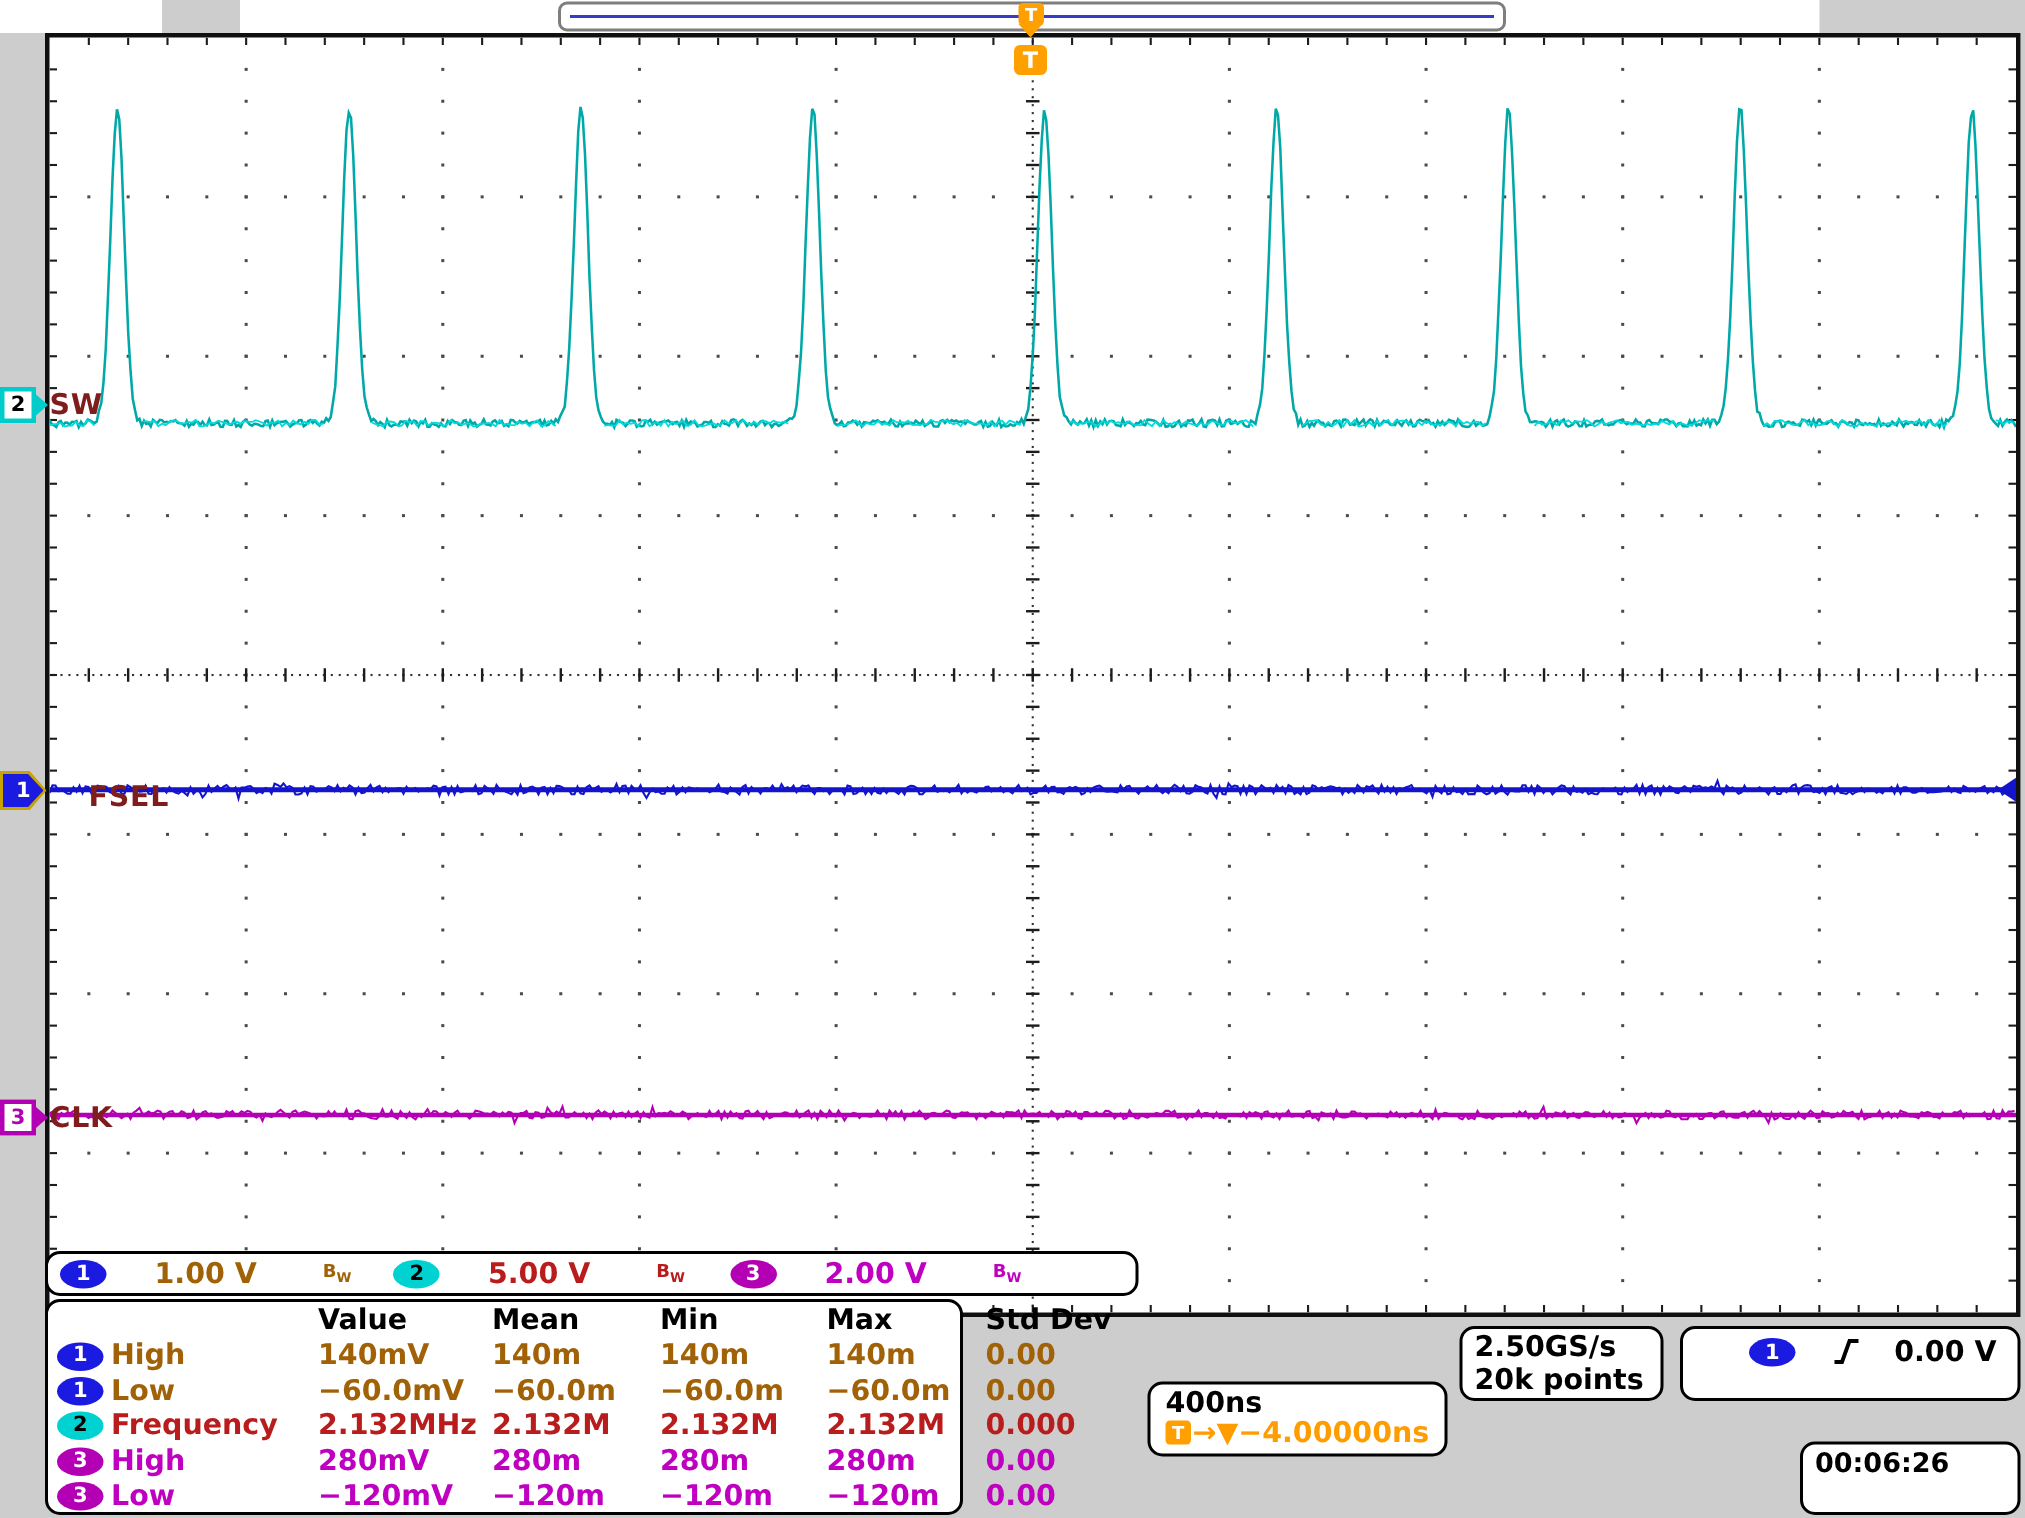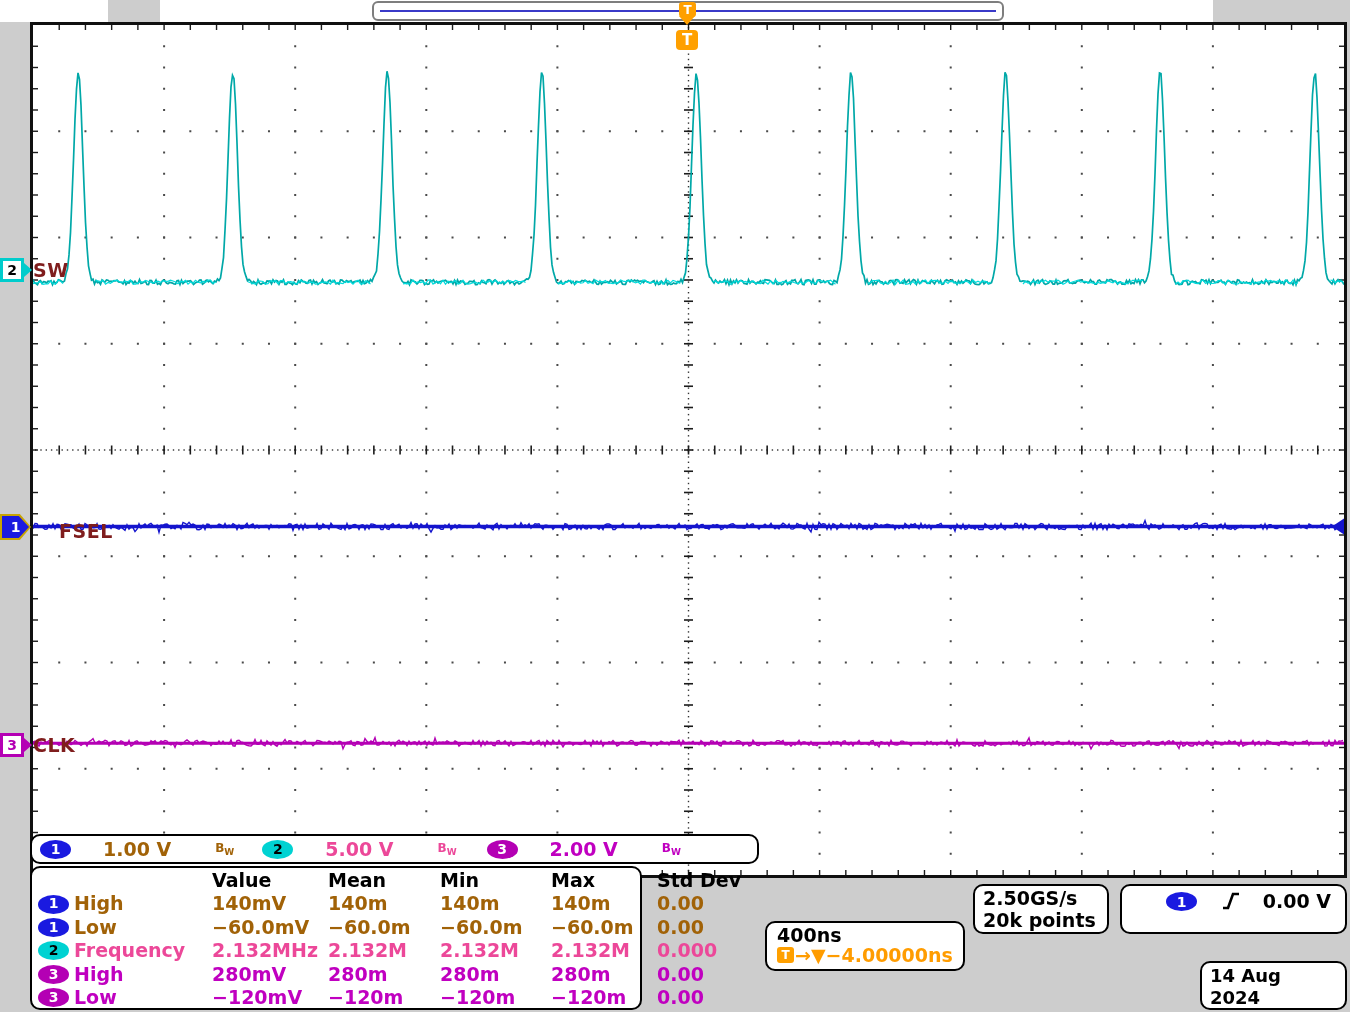--- a/index.html
+++ b/index.html
@@ -38,21 +38,21 @@
     clip-path:polygon(0 0,64% 0,100% 50%,64% 100%,0 100%);}
   .pent-inner{position:absolute;left:2px;top:2px;width:27px;height:22px;background:#1a1ae0;
     clip-path:polygon(0 0,62% 0,100% 50%,62% 100%,0 100%);
     display:flex;align-items:center;justify-content:center;color:#fff;font-size:14px;}
   .trace-label{z-index:5;color:#7f1d1d;font-size:19px;letter-spacing:0.5px;}
   
   .box{background:#ffffff;border:2.5px solid #000;border-radius:10px;box-sizing:border-box;z-index:7;}
   .badge{display:inline-flex;align-items:center;justify-content:center;width:31px;height:19px;
     border-radius:50%;font-size:14px;flex:none;}
   .b1{background:#1a1ae0;color:#fff;} .b2{background:#00d2d2;color:#000;} .b3{background:#b400b4;color:#fff;}
-  .t1{color:#a16207;} .t2{color:#ec4899;} .t3{color:#c000c0;}
+  .t1{color:#a16207;} .t2{color:#b91c1c;} .t3{color:#c000c0;}
   .scalebar{left:30px;top:834px;width:729px;height:30px;display:flex;align-items:center;font-size:19px;}
   .bw{font-size:12px;} .bw sub{font-size:9px;}
   .mbox{left:30px;top:866px;width:612px;height:144px;padding:1px 0 0 6px;}
   .mtable{display:grid;grid-template-columns:36px 138px 116px 112px 111px 106px 1fr;
     font-size:19px;line-height:23.4px;align-items:center;color:#000;}
   .mtable .cell{white-space:nowrap;}
   .hbox{left:765px;top:884px;width:200px;height:50px;padding:1px 10px;font-size:19px;color:#000;margin-top:37px;}
   .delay-row{display:flex;align-items:center;color:#ff9c00;font-size:19px;margin-top:-2px;}
   .tchip{display:inline-flex;align-items:center;justify-content:center;width:17px;height:16px;
     background:#ffa000;border-radius:3px;color:#fff;font-size:12px;margin-right:1px;flex:none;}
@@ -1472,15 +1472,14 @@
 
 <div class="abs box tbox">
   <span class="badge b1">1</span>
   <svg class="edge-icon" width="20" height="20" viewBox="0 0 20 20">
     <path d="M2 17 H7 L12 3 H18" fill="none" stroke="#000" stroke-width="2.6"></path>
   </svg>
   <span class="tlevel">0.00 V</span>
 </div>
 
 <div class="abs box dbox">
-  <div>14 Aug 2024</div>
   <div>00:06:26</div>
 </div>
 
 </body></html>

